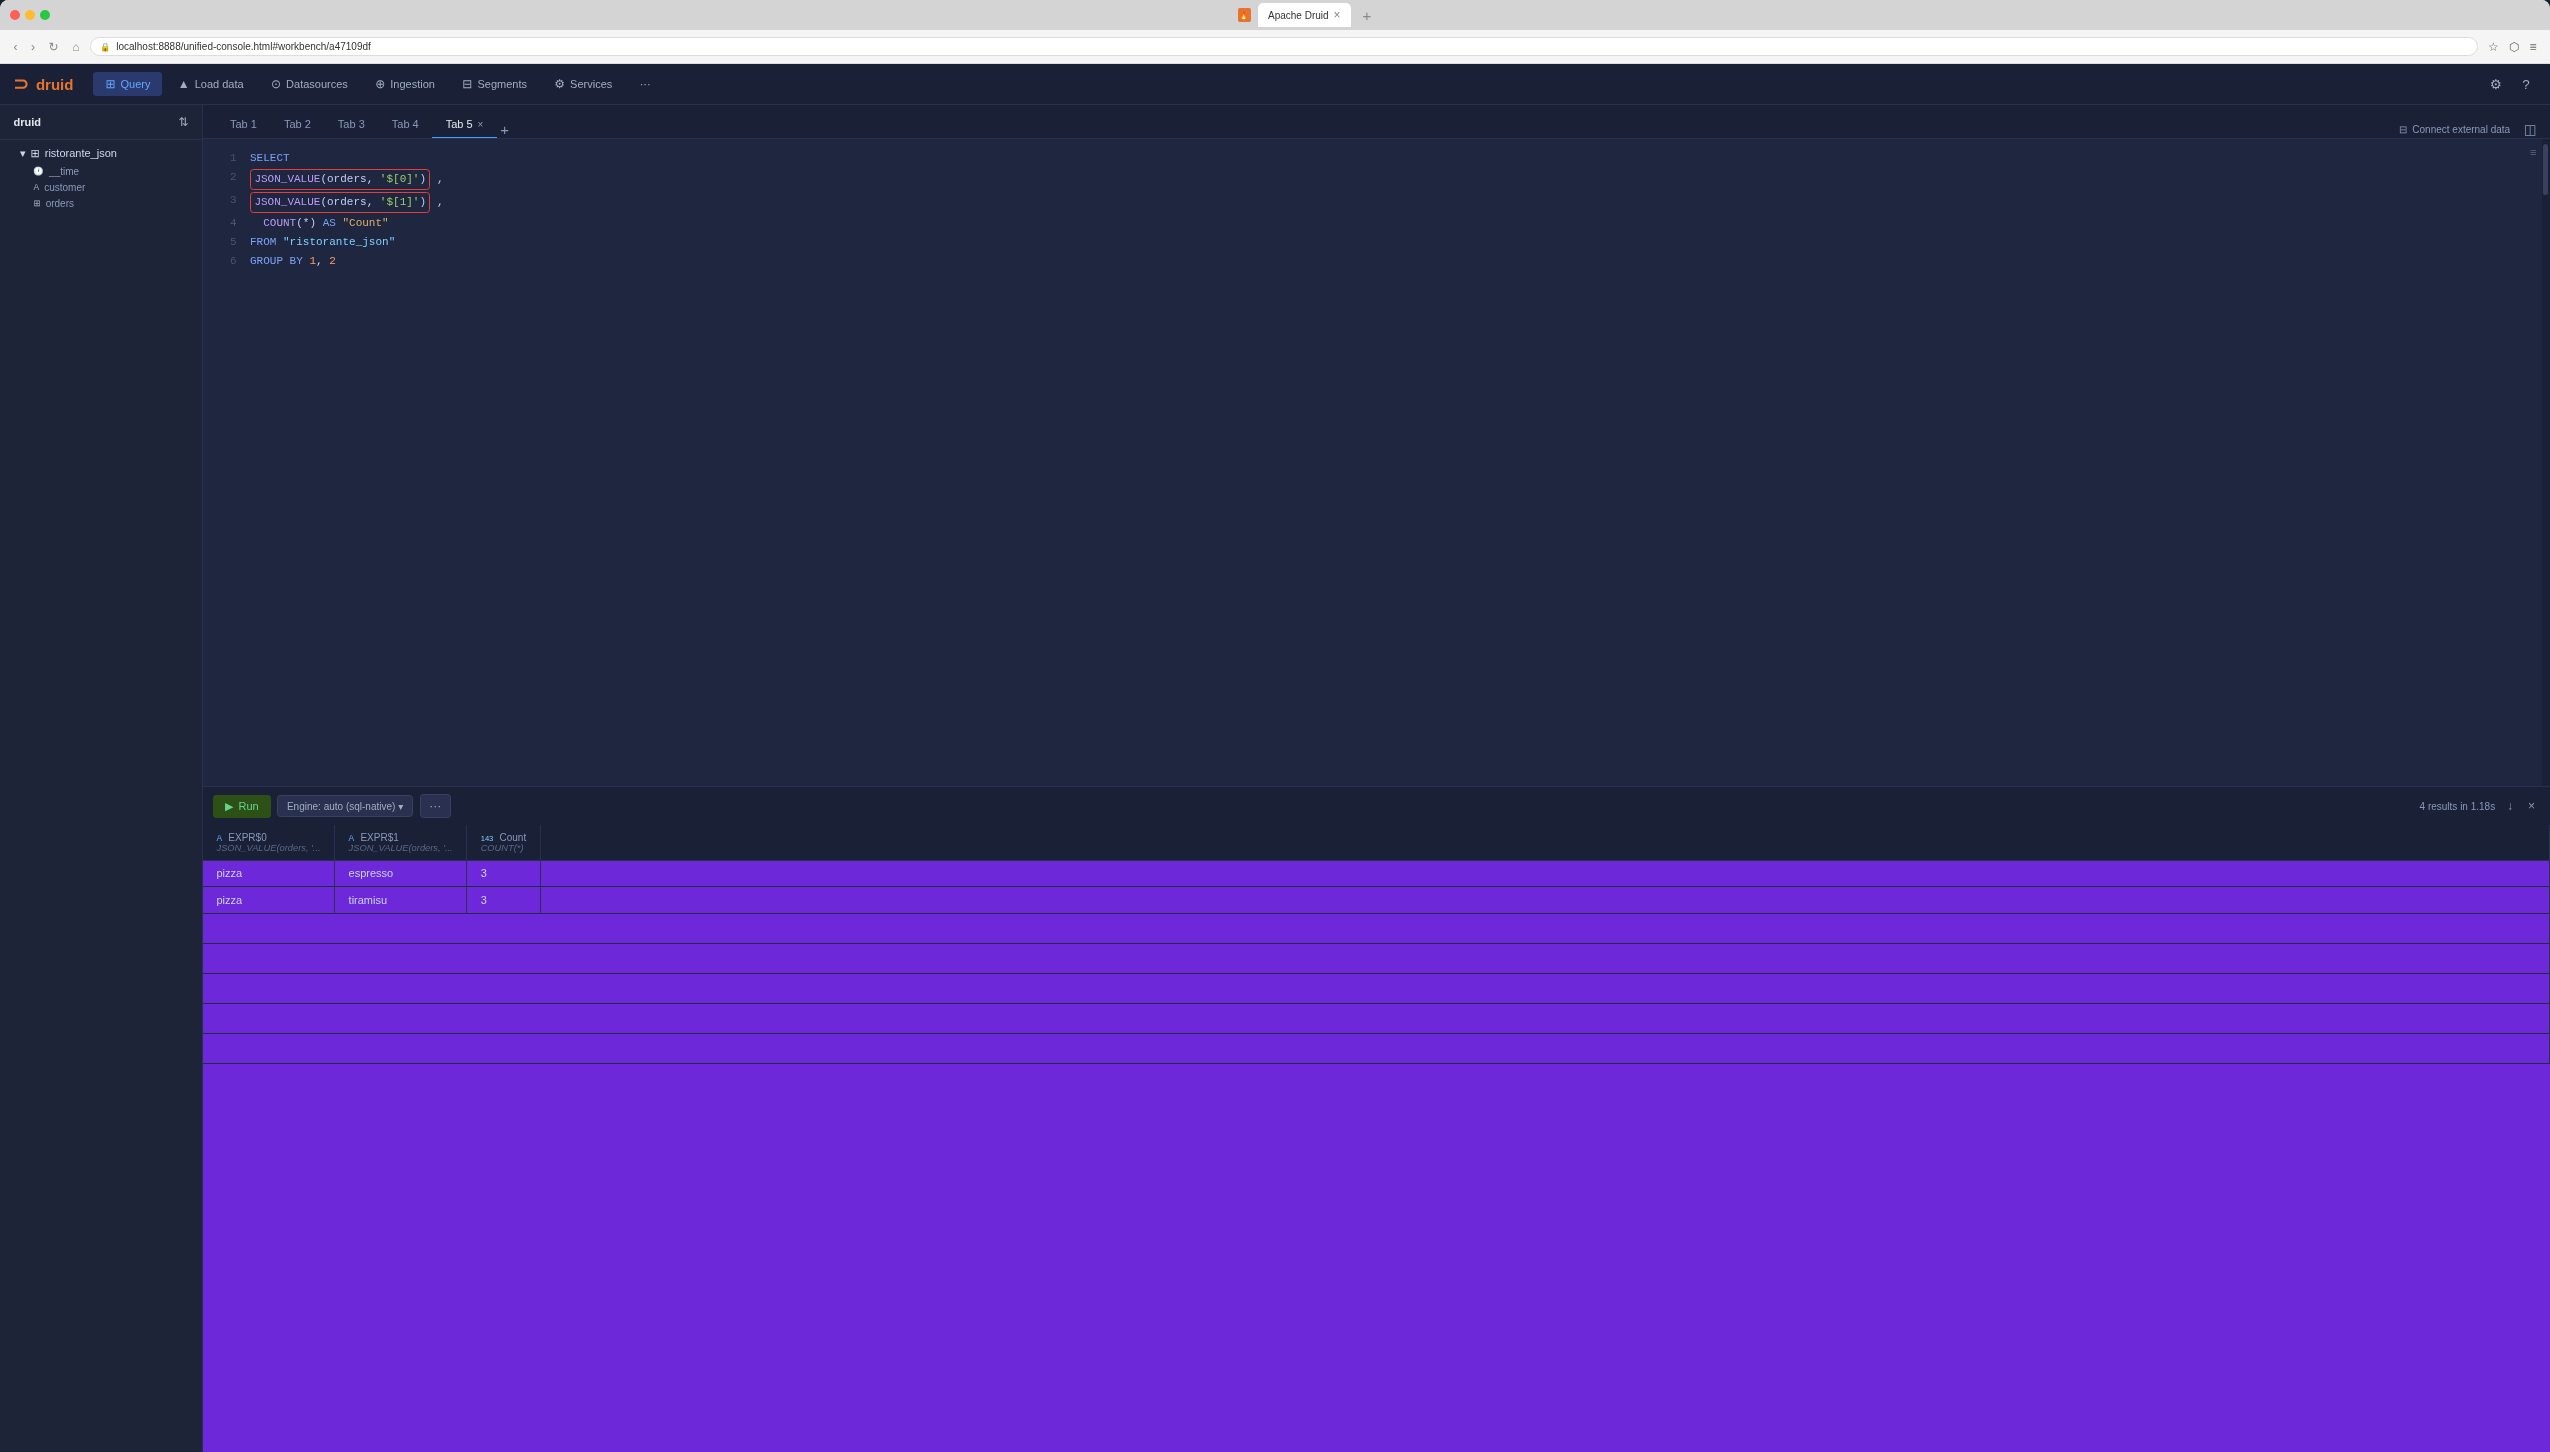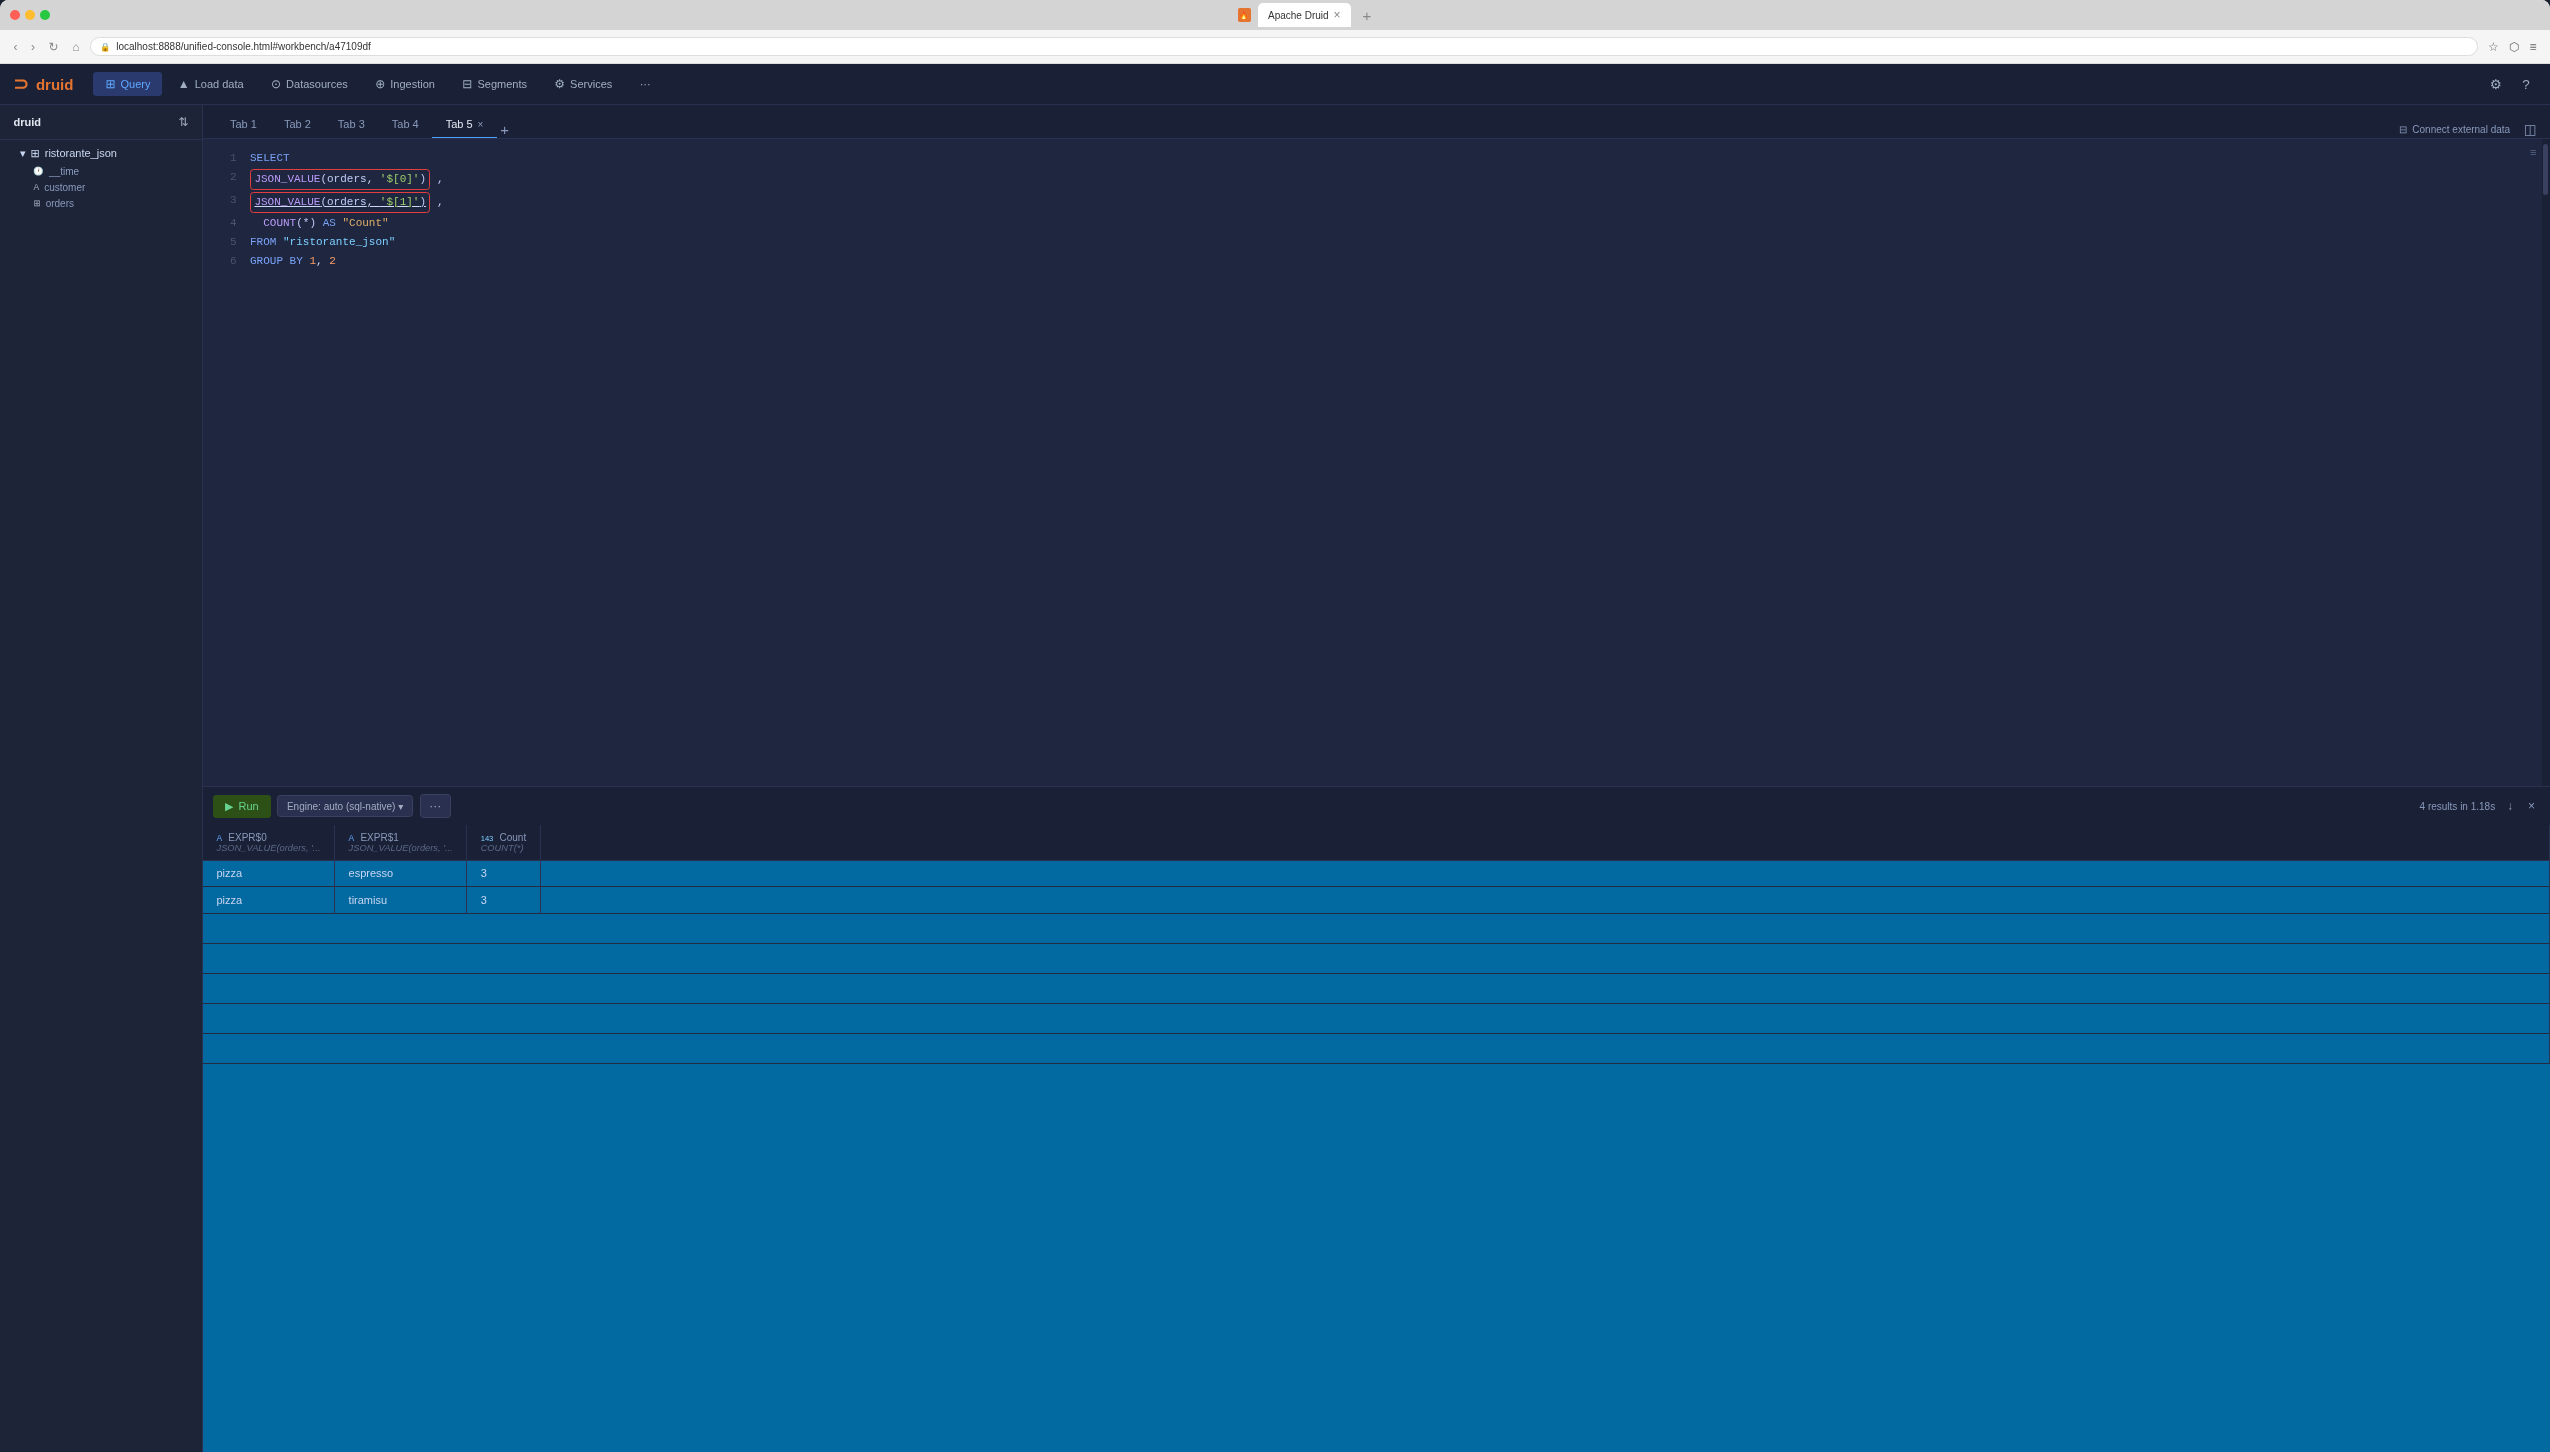--- a/index.html
+++ b/index.html
@@ -84,21 +84,21 @@
     
     .editor-toolbar { display: flex; align-items: center; padding: 6.8px 10px; background: #1a2035; border-top: 0.8px solid #2a3050; gap: 6.8px; }
     .run-btn { display: flex; align-items: center; gap: 5px; background: #2d5016; color: #68d391; border: none; border-radius: 3.4px; padding: 5px 12px; cursor: pointer; font-size: 11px; font-weight: 500; }
     .engine-selector { display: flex; align-items: center; gap: 3px; background: #2a3050; border: 0.8px solid #3a4060; border-radius: 3.4px; padding: 4.2px 8.5px; color: #a0aec0; cursor: pointer; font-size: 10px; }
     .more-btn { background: #2a3050; border: 0.8px solid #3a4060; border-radius: 3.4px; padding: 4.2px 8.5px; color: #a0aec0; cursor: pointer; font-size: 12px; }
     .results-info { margin-left: auto; color: #8899bb; font-size: 10px; }
     .result-actions { display: flex; gap: 5px; }
     .result-action-btn { background: none; border: none; color: #8899bb; cursor: pointer; font-size: 12px; padding: 1.7px 5px; }
 
     
-    .results-table { flex: 1; overflow-y: auto; background: #0369a1; }
+    .results-table { flex: 1; overflow-y: auto; background: #6d28d9; }
     table { width: 100%; border-collapse: collapse; }
     thead tr { background: #1a2035; border-bottom: 0.8px solid #2a3050; }
     thead th { padding: 6.8px 13.5px; text-align: left; color: #8899bb; font-weight: 500; font-size: 10px; border-right: 0.8px solid #2a3050; cursor: pointer; white-space: nowrap; }
     thead th .col-type-icon { color: #60a8ff; margin-right: 3.4px; font-size: 8.5px; }
     .col-subtext { color: #5a6888; font-size: 9.3px; display: block; font-style: italic; }
     tbody tr { border-bottom: 0.8px solid #232b40; }
     tbody td { padding: 6.8px 13.5px; color: #c8d6f0; font-size: 11px; border-right: 0.8px solid #2a3050; }
 
     
     ::-webkit-scrollbar { width: 6.8px; height: 6.8px; }
@@ -260,21 +260,21 @@
               <span style="display:inline-block; border: 1.7px solid #e53e3e; border-radius: 3.4px; padding: 0.8px 3.4px;">
                 <span class="fn">JSON_VALUE</span><span class="punct">(</span><span style="color:#c0caf5">orders</span><span>, </span><span class="str">'$[0]'</span><span class="punct">)</span>
               </span>
               <span class="punct">,</span>
             </span>
           </div>
 
           <div class="code-line">
             <span class="line-num">3</span>
             <span class="code-content">
-              <span style="display:inline-block; border: 1.7px solid #e53e3e; border-radius: 3.4px; padding: 0.8px 3.4px; text-decoration: underline;">
+              <span style="display:inline-block; border: 1.7px solid #e53e3e; border-radius: 3.4px; padding: 0.8px 3.4px;">
                 <span class="fn">JSON_VALUE</span><span class="punct">(</span><span style="color:#c0caf5">orders</span><span>, </span><span class="str">'$[1]'</span><span class="punct">)</span>
               </span>
               <span class="punct">,</span>
             </span>
           </div>
 
           <div class="code-line">
             <span class="line-num">4</span>
             <span class="code-content">
               &nbsp;&nbsp;<span class="fn">COUNT</span><span class="punct">(*) </span><span class="kw">AS</span> <span class="alias">"Count"</span>

